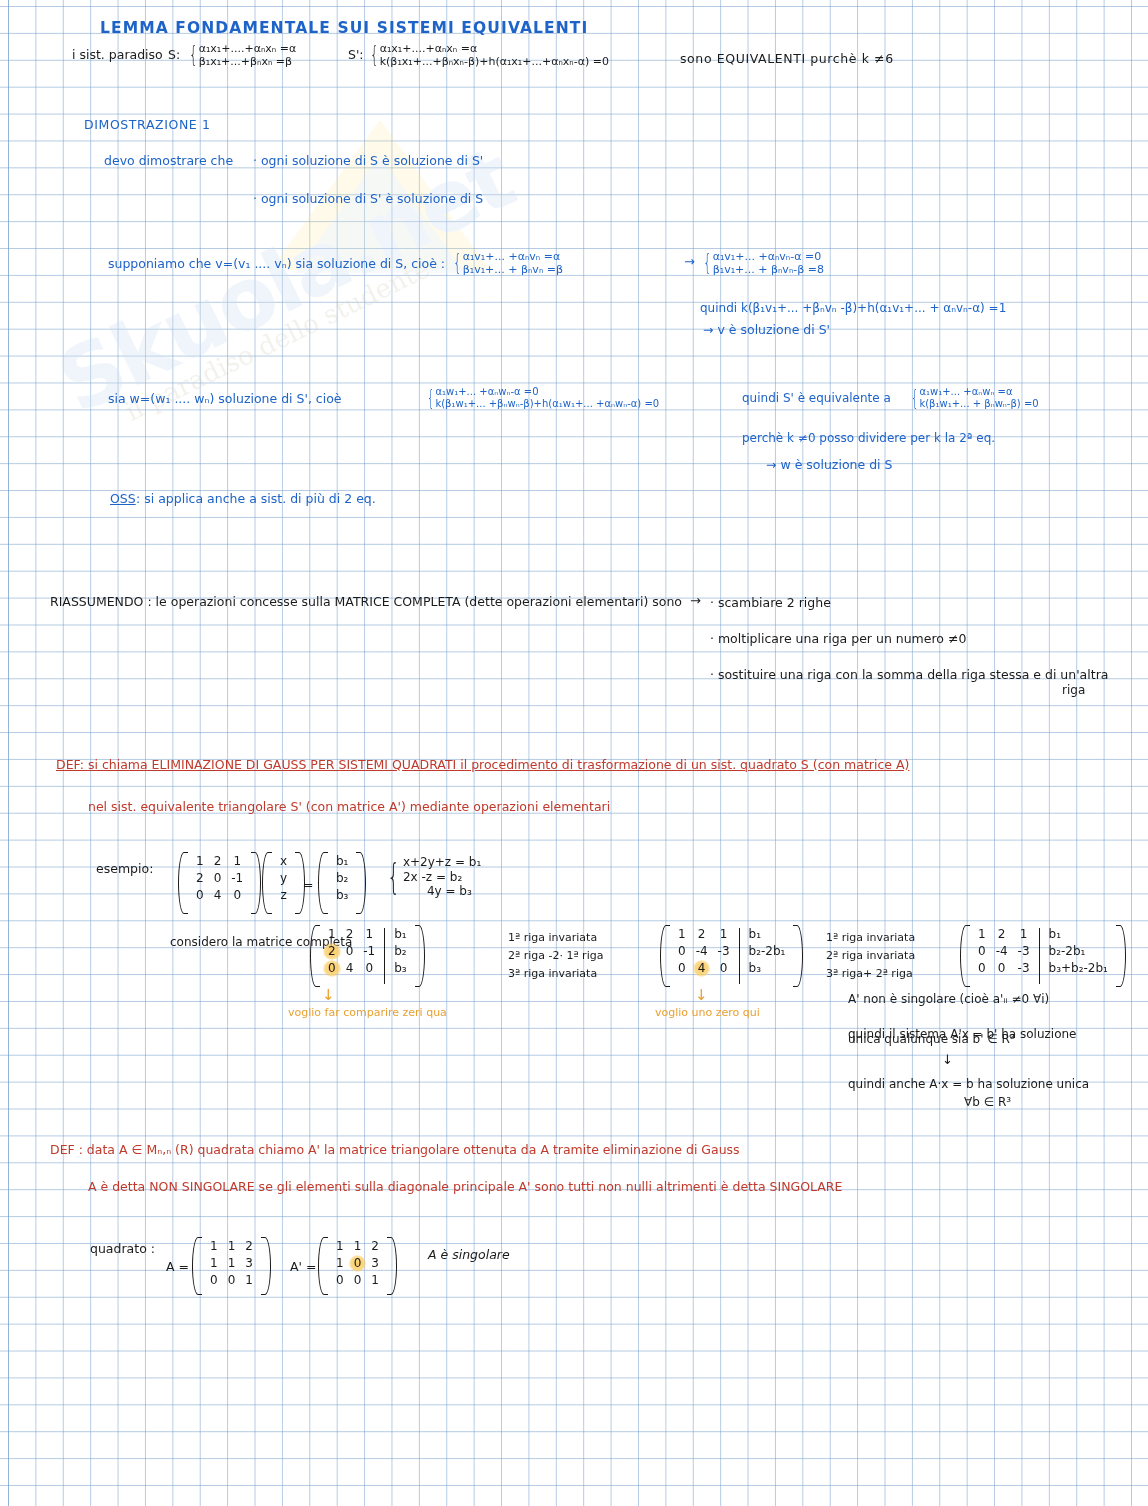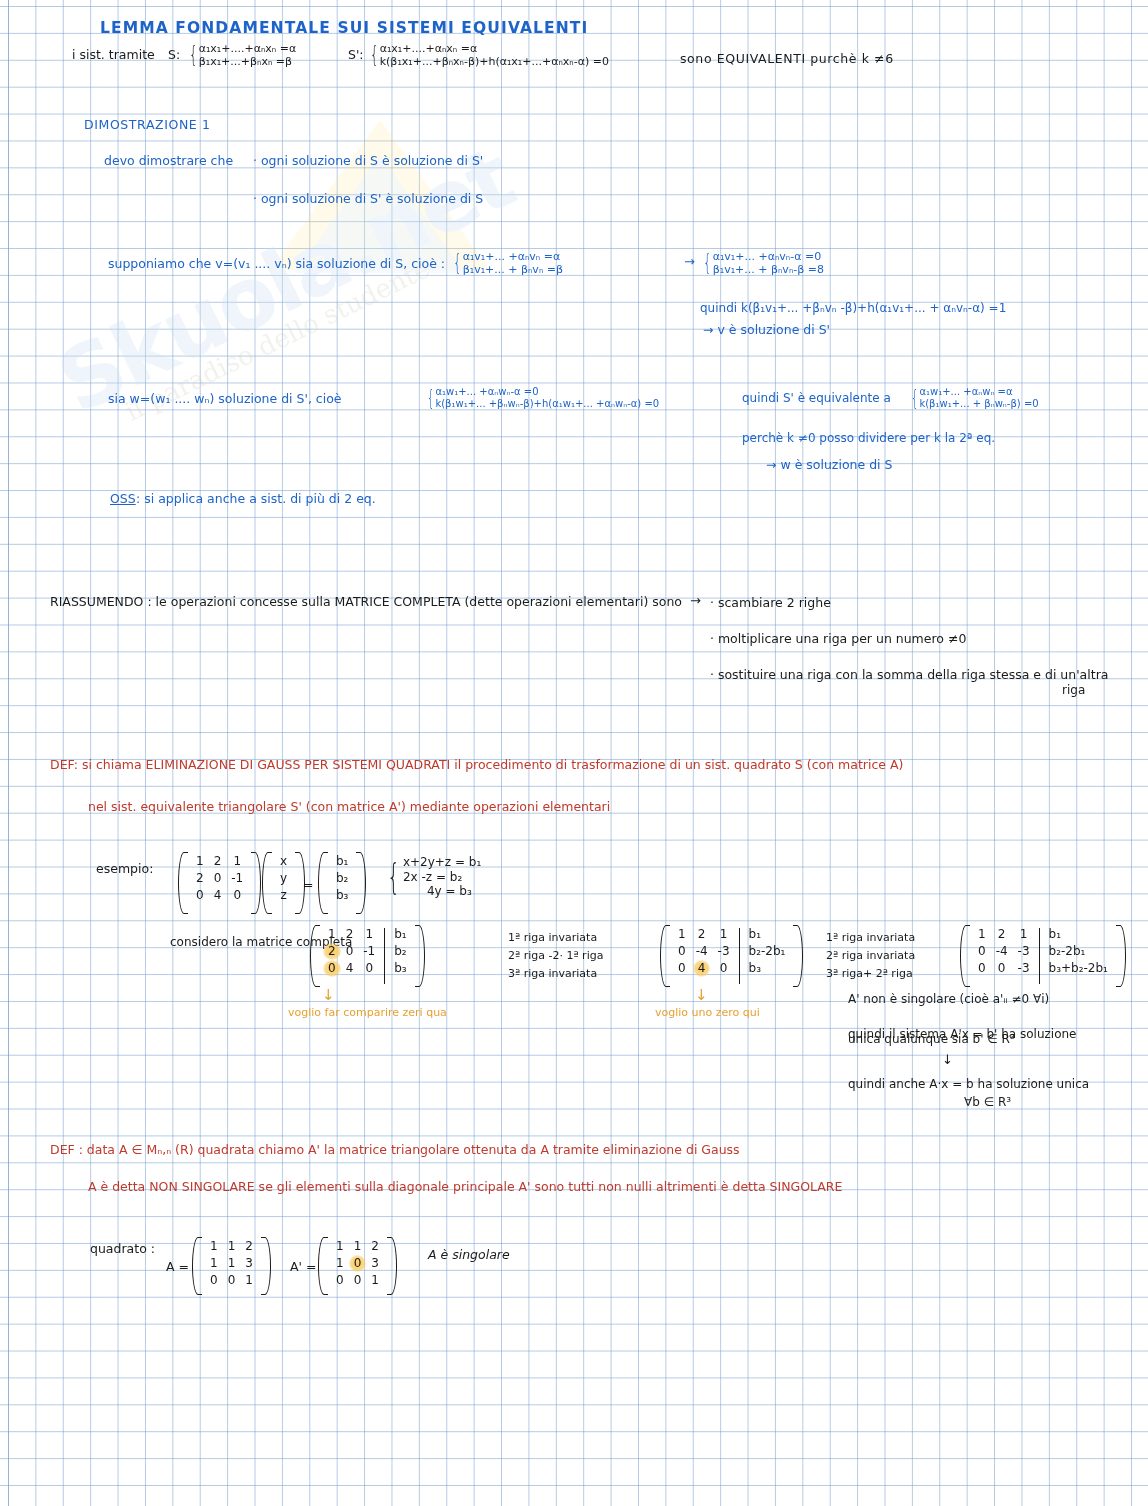--- a/index.html
+++ b/index.html
@@ -107,21 +107,21 @@
 
 <div id="watermark">
   <div class="wm-tri"></div>
   <div class="wm-tri2"></div>
   <div class="wm-text">Skuola.net</div>
   <div class="wm-sub">il paradiso dello studente</div>
 </div>
 
 <div class="hw blue title" style="left:52px; top:20px;margin-left:48px;">LEMMA FONDAMENTALE SUI SISTEMI EQUIVALENTI</div>
 
-<div class="hw black s13" style="left:72px; top:48px;">i sist. tramite</div>
+<div class="hw black s13" style="left:72px; top:48px;">i sist. paradiso</div>
 
 <div class="hw black s13" style="left:168px; top:48px;">S:</div>
 <div class="hw black s11 sys" style="left:186px; top:42px;">
   <span class="brace">{</span>
   <span class="sys-rows">
     <div>α₁x₁+....+αₙxₙ =α</div>
     <div>β₁x₁+...+βₙxₙ =β</div>
   </span>
 </div>
 
@@ -187,21 +187,21 @@
 <div class="hw blue s13 u" style="left:110px; top:492px;">OSS</div>
 <div class="hw blue s13" style="left:136px; top:492px;">: si applica anche a sist. di più di 2 eq.</div>
 
 <div class="hw black s13" style="left:50px; top:595px;">RIASSUMENDO : le operazioni concesse sulla MATRICE COMPLETA (dette operazioni elementari) sono</div>
 <div class="hw black s14" style="left:690px; top:594px;">→</div>
 <div class="hw black s13" style="left:710px; top:596px;">· scambiare 2 righe</div>
 <div class="hw black s13" style="left:710px; top:632px;">· moltiplicare una riga per un numero ≠0</div>
 <div class="hw black s13" style="left:710px; top:668px;">· sostituire una riga con la somma della riga stessa e di un'altra</div>
 <div class="hw black s12" style="left:1062px; top:684px;">riga</div>
 
-<div class="hw red s13" style="left:50px; top:758px;">DEF: si chiama ELIMINAZIONE DI GAUSS PER SISTEMI QUADRATI il procedimento di trasformazione di un sist. quadrato S  (con matrice A)</div>
+<div class="hw red s13" style="left:56px; top:758px;text-decoration:underline;">DEF: si chiama ELIMINAZIONE DI GAUSS PER SISTEMI QUADRATI il procedimento di trasformazione di un sist. quadrato S  (con matrice A)</div>
 <div class="hw red s13" style="left:88px; top:800px;">nel sist. equivalente triangolare S' (con matrice A') mediante operazioni elementari</div>
 
 <div class="hw black s13" style="left:96px; top:862px;">esempio:</div>
 
 <div class="hw black s12 mat" style="left:178px; top:852px; height:62px;">
   <span class="par par-l"></span>
   <span class="mat-body">
     <span class="mat-col">
       <span>1</span>
       <span>2</span>

